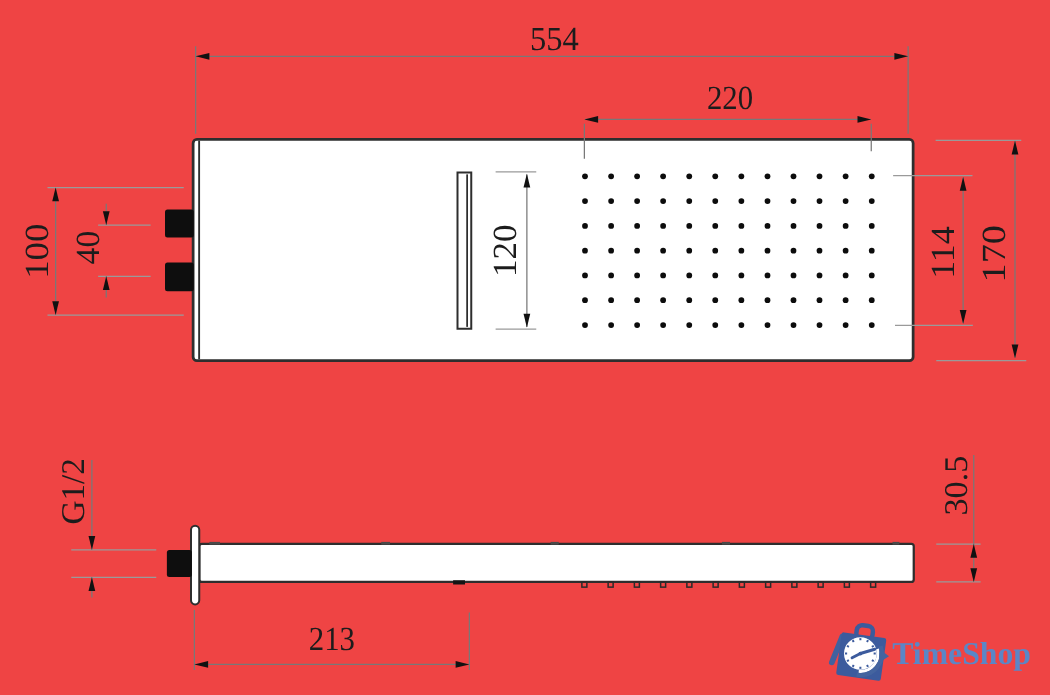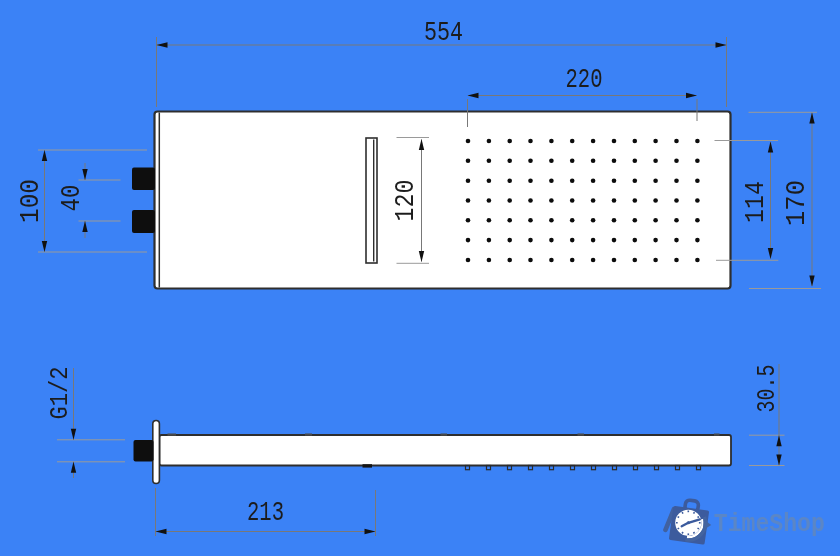--- a/index.html
+++ b/index.html
@@ -1,17 +1,17 @@
 <!DOCTYPE html>
 <html><head>
 <meta charset="utf-8">
 <style>
   html,body{margin:0;padding:0;background:#ffffff;}
-  .page{position:relative;width:840px;height:556px;background:#3b82f6;overflow:hidden;
-        font-family:Liberation Mono, monospace;}
+  .page{position:relative;width:840px;height:556px;background:#ef4444;overflow:hidden;
+        font-family:Liberation Serif, serif;}
   svg{position:absolute;left:0;top:0;}
   text{fill:#1c1c1c;}
 </style>
 </head>
 <body>
 <div class="page">
 <svg width="840" height="556" viewBox="0 0 840 556">
 <defs>
   <path id="ar" d="M0,0 L-11,2.7 L-11,-2.7 Z" fill="#111"></path>
 </defs>

